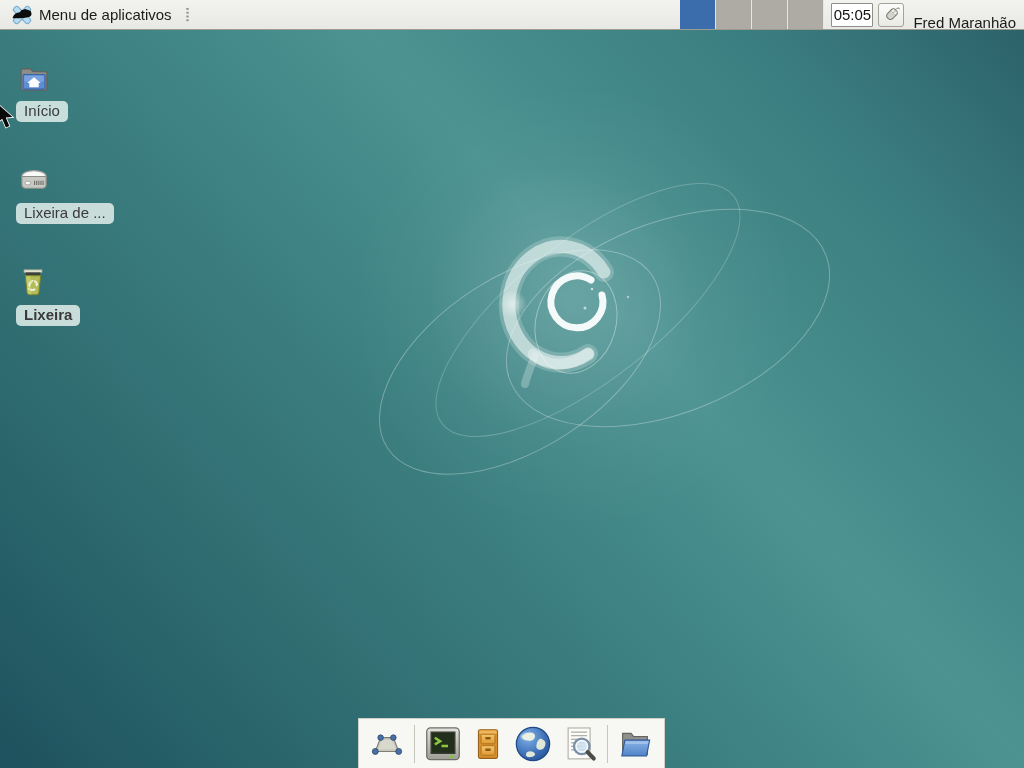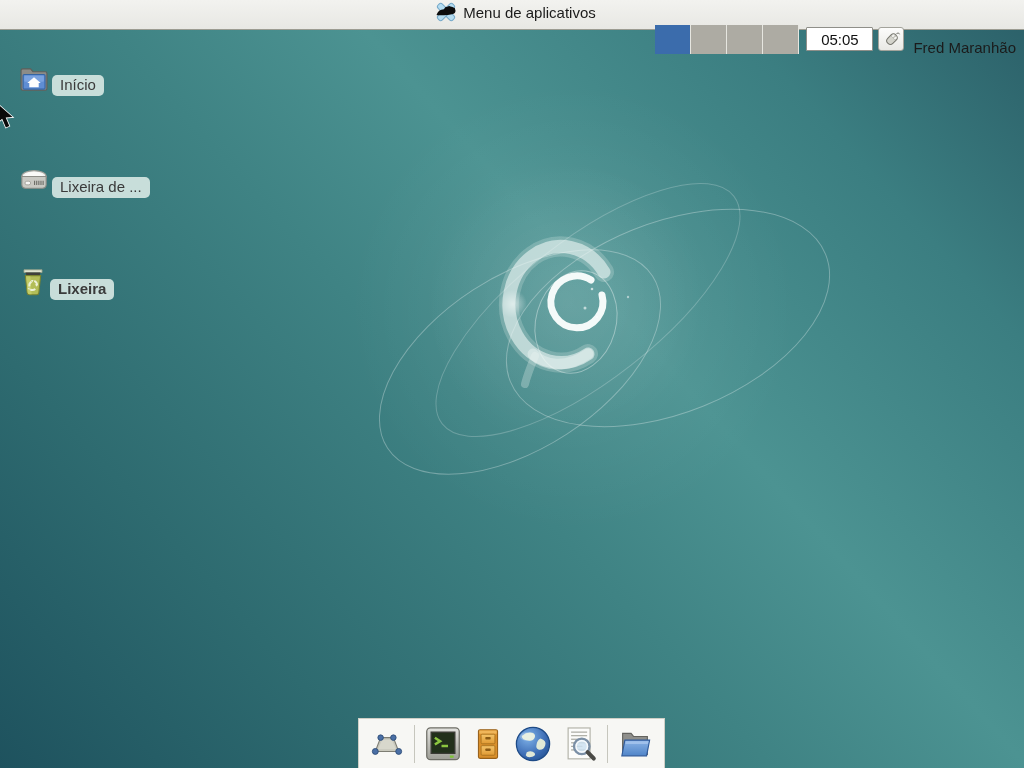--- a/index.html
+++ b/index.html
@@ -13,50 +13,49 @@
   }
 
   
   .panel {
     position:absolute; top:0; left:0; width:1024px; height:30px;
     background:linear-gradient(#f2f2ef,#e8e8e4);
     border-bottom:1px solid #9c9c92;
     display:flex; align-items:center;
     padding-left:6px;
     z-index:50;
-    flex-direction:column;
   }
   .menu-button { display:flex; align-items:center; gap:5px; height:28px; padding:0 4px; cursor:default; }
   .menu-label { font-size:15px; color:#1b1b1b; }
   .panel-grip {
     width:5px; height:15px; margin-left:9px;
     background-image:radial-gradient(circle, #90908a 1px, rgba(0,0,0,0) 1.3px);
     background-size:5px 3.8px;
   }
   .panel-right { margin-left:auto; display:flex; align-items:center; height:30px; }
   .ws-pager { display:flex; height:29px; }
   .ws-cell { width:36px; height:29px; border-right:1px solid #e6e6e0; }
   .clock {
-    margin-left:7px; width:67px; height:24px;
+    margin-left:7px; width:42px; height:24px;
     background:#ffffff; border:1px solid #8f8f89; border-radius:1px;
     display:flex; align-items:center; justify-content:center;
     font-size:15px; color:#111;
   }
   .action-button {
     margin-left:5px; width:26px; height:24px;
     background:linear-gradient(#fcfcfb,#e9e9e5);
     border:1px solid #a3a39b; border-radius:3px;
     display:flex; align-items:center; justify-content:center;
   }
   .user-name { font-size:15px; color:#1b1b1b; margin:16px 8px 0 9px; }
 
   
   .desk-icon {
     position:absolute; left:16px; width:100px;
-    display:flex; align-items:flex-end;
+    display:flex; flex-direction:column; align-items:flex-start;
   }
   .desk-icon .glyph { height:36px; display:flex; align-items:flex-end; justify-content:center; }
   .desk-icon .label {
     margin-top:5px;
     background:rgba(213,230,226,0.92);
     border-radius:5px;
     padding:1px 8px 3px;
     font-size:15px; color:#3a3a3a;
     white-space:nowrap;
   }

